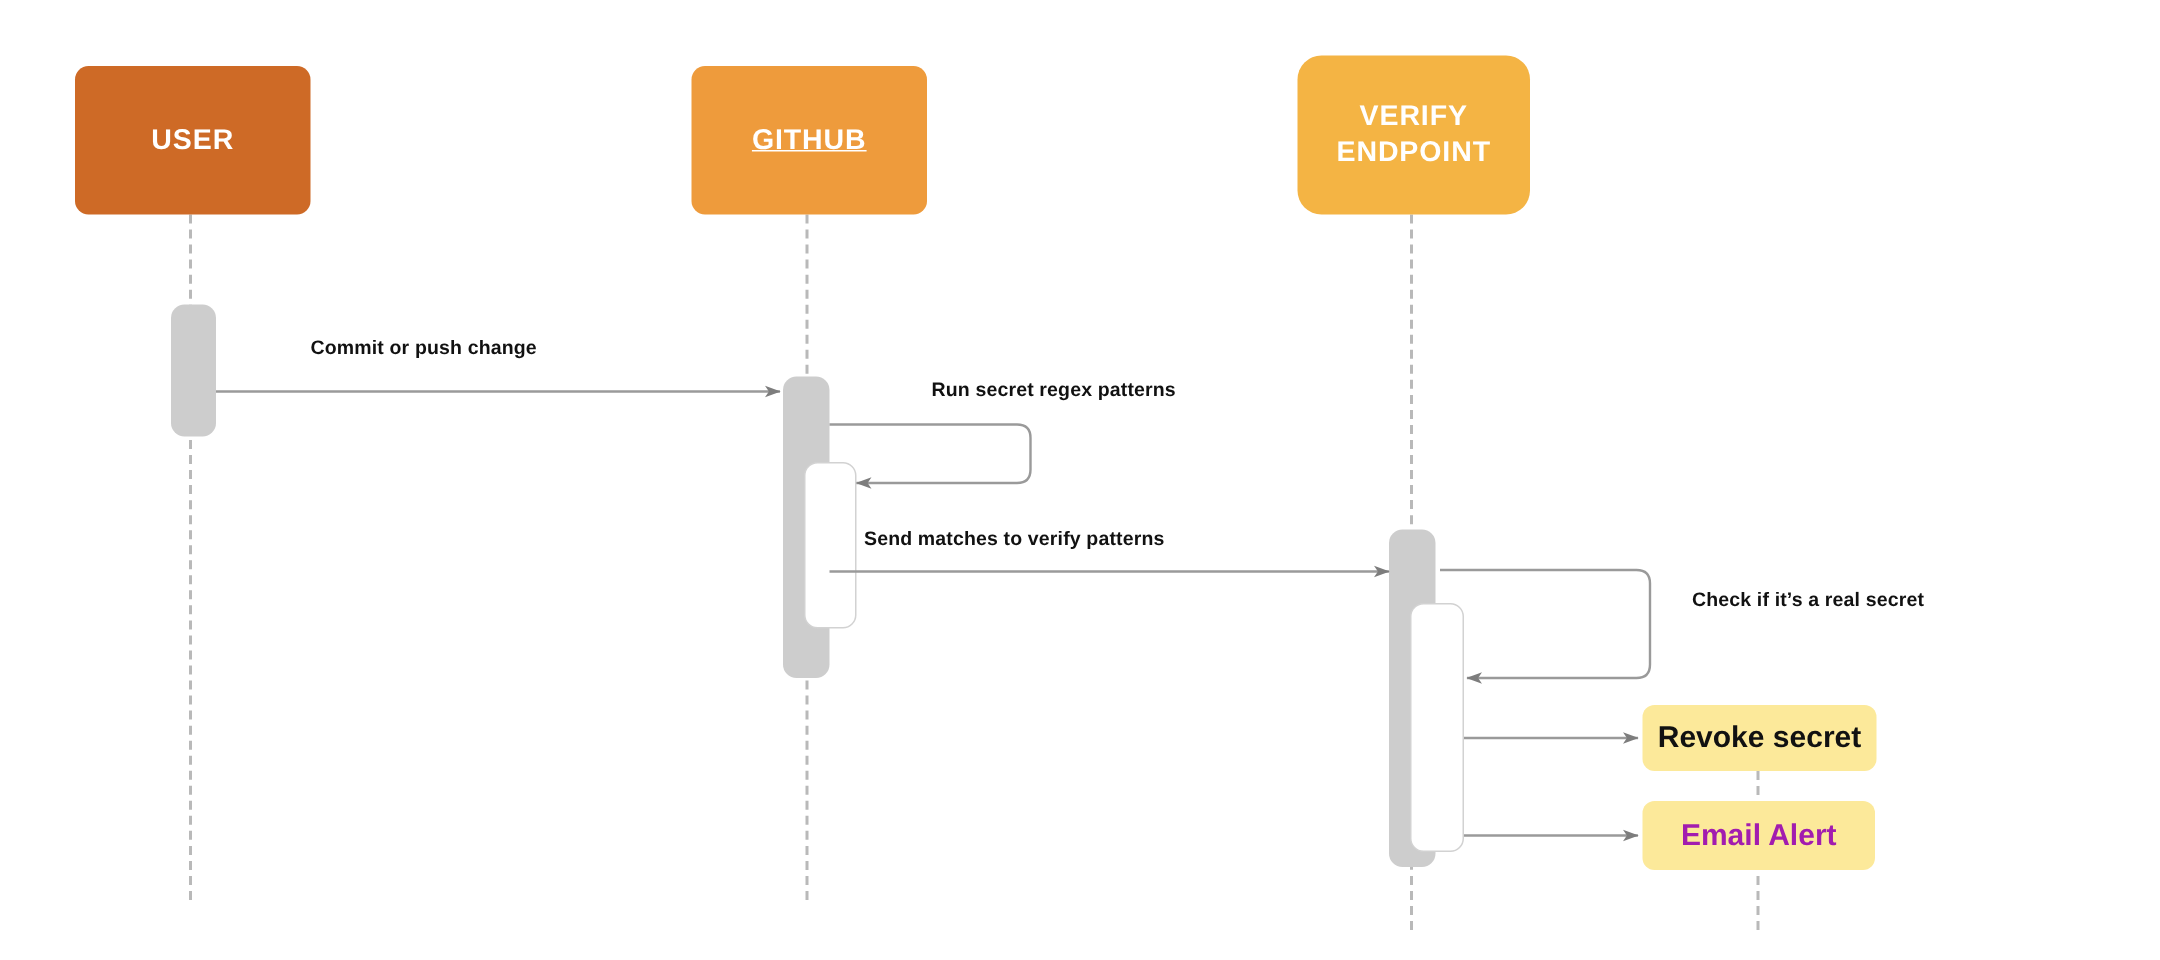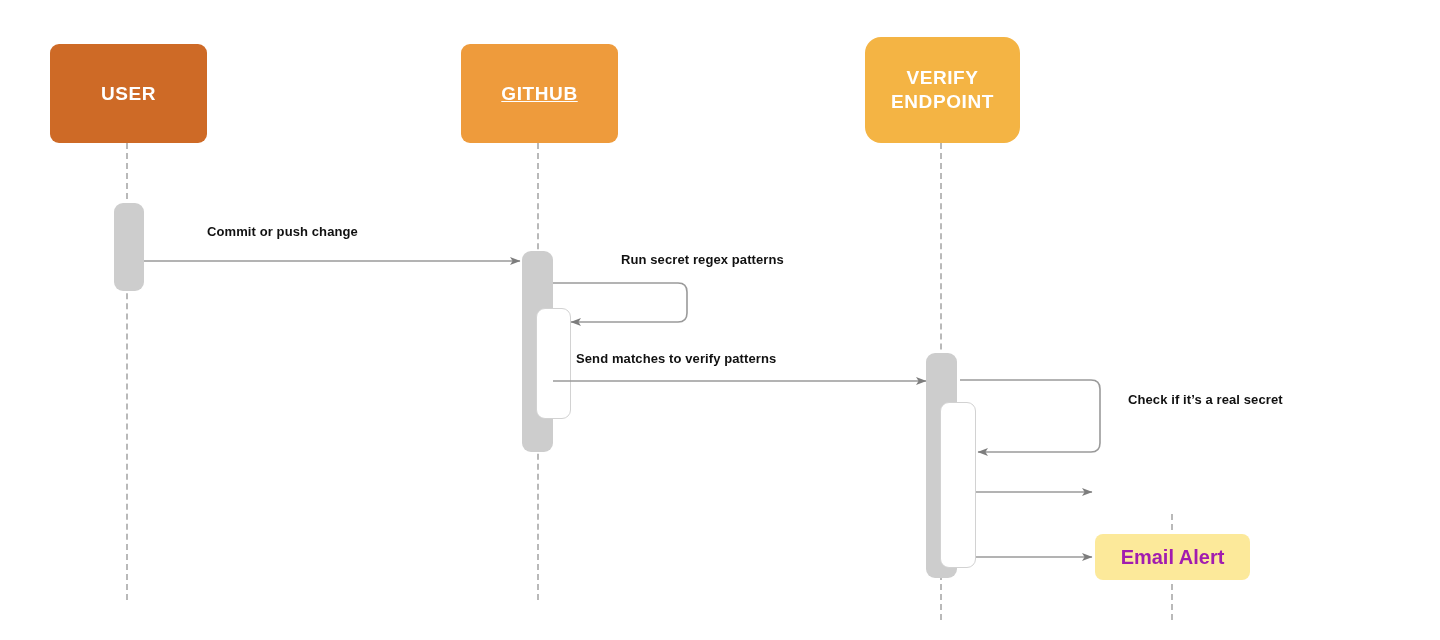--- a/index.html
+++ b/index.html
@@ -125,17 +125,20 @@
         <line x1="976" y1="492" x2="1092" y2="492" marker-end="url(#head)"></line>
         <line x1="976" y1="557" x2="1092" y2="557" marker-end="url(#head)"></line>
       </g>
   </svg>
 
   <div class="msg-label" id="msg-0" style="left: 207px; top: 224px;">Commit or push change</div>
   <div class="msg-label" id="msg-1" style="left: 597px; top: 252px; margin-left: 24px;">Run secret regex patterns</div>
   <div class="msg-label" id="msg-2" style="left: 576px; top: 351px;">Send matches to verify patterns</div>
   <div class="msg-label" id="msg-3" style="left: 1128px; top: 392px;">Check if it’s a real secret</div>
 
+  <div class="note-box" id="note-0" style="left: 1095px; top: 470px; width: 156px; height: 44px; background: rgb(252, 233, 154); color: rgb(17, 17, 17);">
+    <span>Revoke secret</span>
+  </div>
   <div class="note-box" id="note-1" style="left: 1095px; top: 534px; width: 155px; height: 46px; background: rgb(252, 233, 154); color: #a21caf;">
     <span>Email Alert</span>
   </div>
 
 </div>
 
 </body></html>

